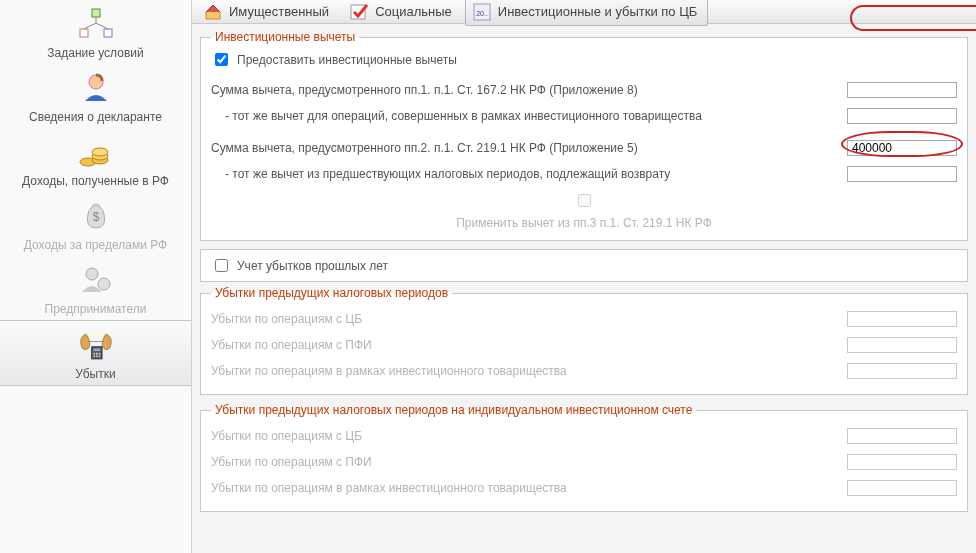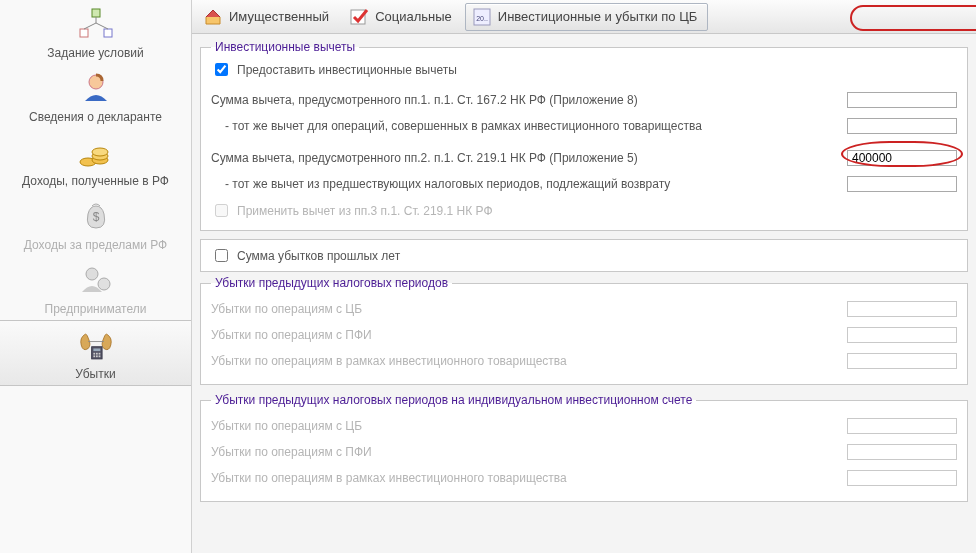--- a/index.html
+++ b/index.html
@@ -42,21 +42,21 @@
 
   .main {
     flex: 1;
     display: flex;
     flex-direction: column;
     background: #f4f4f4;
   }
   .toolbar {
     display: flex;
     align-items: center;
-    height: 34px;
+    height: 24px;
     background: linear-gradient(#fcfcfc,#e6e6e6);
     border-bottom: 1px solid #c8c8c8;
     padding: 0 4px;
     gap: 2px;
   }
   .tbtn {
     display: flex;
     align-items: center;
     gap: 6px;
     padding: 3px 10px 3px 6px;
@@ -84,21 +84,21 @@
   .content { padding: 6px 8px 8px 8px; position: relative; }
 
   fieldset.group {
     border: 1px solid #c8c8c8;
     background: #fff;
     margin: 0 0 8px 0;
     padding: 6px 10px 10px 10px;
   }
   fieldset.group > legend {
     font-size: 12px;
-    color: #4c1d95;
+    color: #c2410c;
     padding: 0 4px;
   }
   .row {
     display: flex;
     align-items: center;
     min-height: 26px;
     gap: 10px;
   }
   .row.indent .lbl { padding-left: 14px; }
   .lbl { flex: 1; color: #555; }
@@ -111,21 +111,21 @@
     font-family: inherit;
     font-size: 12px;
   }
   input.text[disabled] {
     background: #fff;
     color: #999;
     border-color: #c9c9c9;
   }
   .chk { display:flex; align-items:center; gap:6px; color:#555; }
   .chk input { width:13px; height:13px; }
-  .chk.disabled { color:#b5b5b5; }
+  .chk.disabled { color:#b5b5b5;flex-direction:column; }
 </style>
 </head>
 <body>
 
 <div class="sidebar">
 
   <div class="side-item">
     <div class="side-icon">
       <svg width="38" height="34" viewBox="0 0 38 34">
         <rect x="15" y="2" width="8" height="8" fill="#cfe8b0" stroke="#5a8a2a"></rect>
@@ -272,21 +272,21 @@
 
       <label class="chk disabled">
         <input type="checkbox" disabled="" style="">
         <span>Применить вычет из пп.3 п.1. Ст. 219.1 НК РФ</span>
       </label>
     </fieldset>
 
     <div style="background:#fff;border:1px solid #c8c8c8;padding:6px 10px;margin-bottom:4px;">
       <label class="chk">
         <input type="checkbox" style="">
-        <span>Сумма убытков прошлых лет</span>
+        <span>Учет убытков прошлых лет</span>
       </label>
     </div>
 
     <fieldset class="group">
       <legend>Убытки предыдущих налоговых периодов</legend>
       <div class="row">
         <div class="lbl disabled">Убытки по операциям с ЦБ</div>
         <input class="text" disabled="" style="">
       </div>
       <div class="row">

